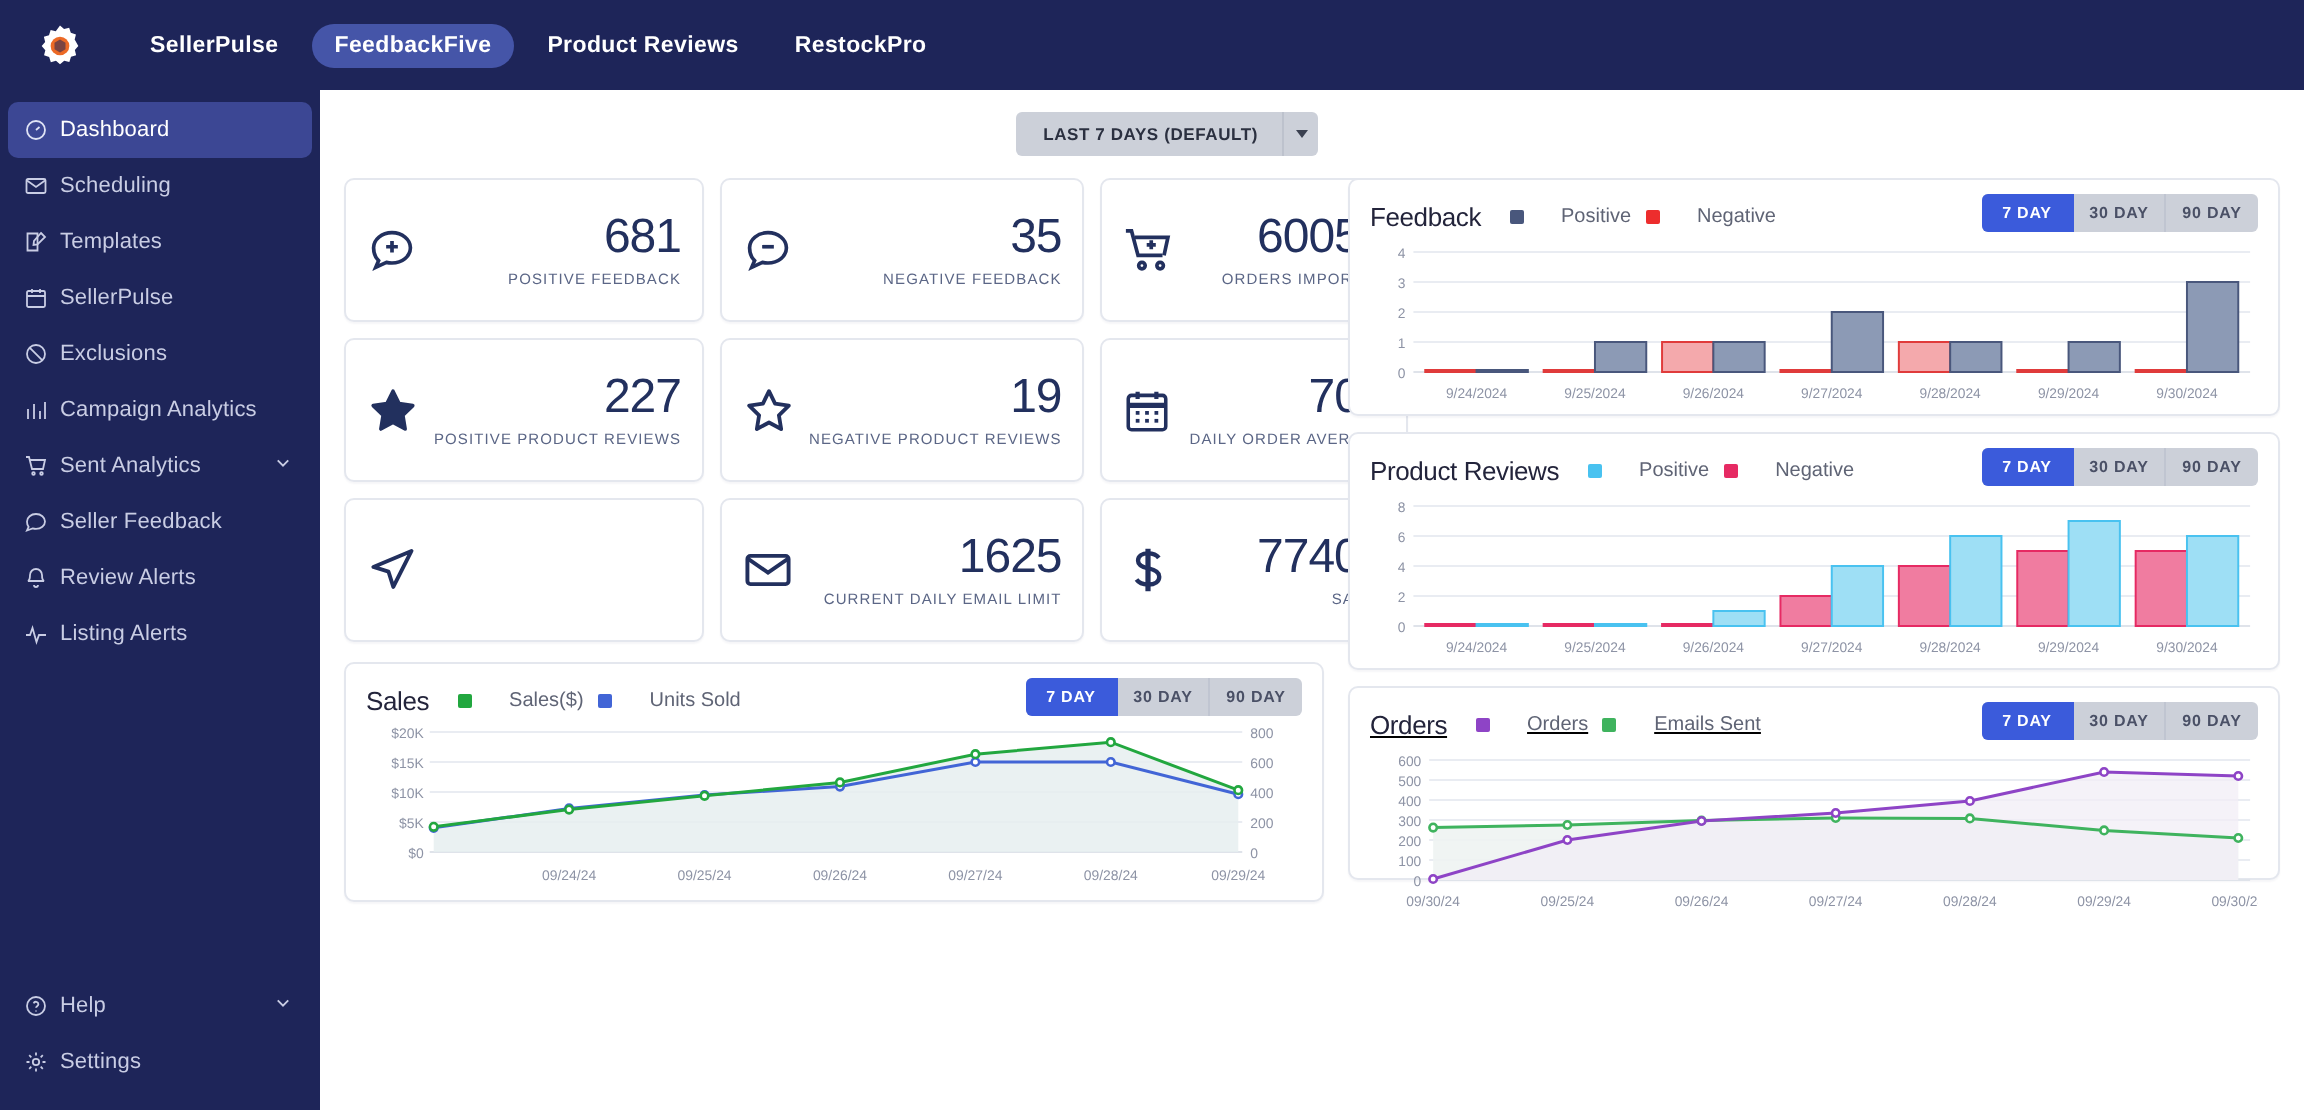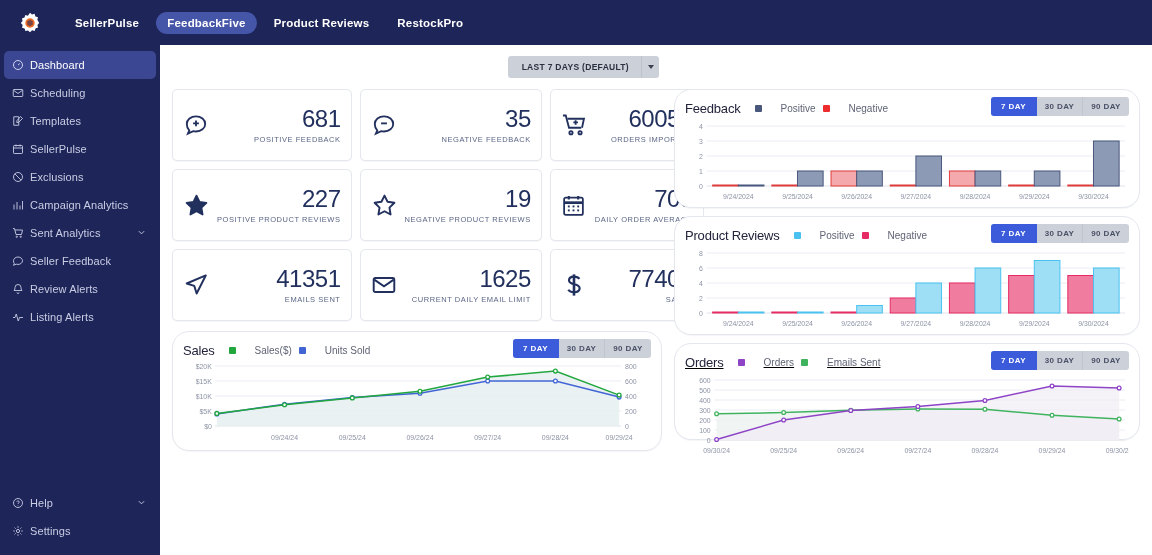--- a/index.html
+++ b/index.html
@@ -74,21 +74,21 @@
     height: 72px; display: flex; align-items: center; padding: 0 10px;
     box-shadow: 0 1px 1px rgba(30,37,89,.04);
   }
   .stat-ico { flex: 0 0 34px; display: flex; align-items: center; justify-content: flex-start; color: #1e2559; }
   .stat-txt { flex: 1; text-align: right; overflow: hidden; }
   .stat-val { font-size: 24px; color: #22305e; font-weight: 400; line-height: 1; letter-spacing: -.5px; }
   .stat-lbl { font-size: 7.5px; color: #5b6686; letter-spacing: .55px; margin-top: 4px; white-space: nowrap; }
 
   
   .panel {
-    background: #fff; border: 1px solid #e4e7ee; border-radius: 17px;
+    background: #fff; border: 1px solid #e4e7ee; border-radius: 5px;
     padding: 8px 10px 6px 10px; position: relative;
     box-shadow: 0 1px 1px rgba(30,37,89,.04);
   }
   .panel-head { display: flex; align-items: center; height: 20px; position: relative; }
   .panel-title { font-size: 13px; color: #23243b; letter-spacing: -.2px; }
   .legend { display: flex; align-items: center; gap: 7px; margin-left: 14px; }
   .legend-item { display: flex; align-items: center; gap: 19px; font-size: 10px; color: #5f6475; }
   .legend-swatch { width: 7px; height: 7px; border-radius: 1px; display: inline-block; }
   .seg {
     position: absolute; right: 0; top: -1px; display: flex; border-radius: 3px; overflow: hidden;
@@ -378,24 +378,20 @@
                 <div class="stat-lbl">DAILY ORDER AVERAGE</div>
               </div>
             </div>
 
             <div class="stat-card">
               <div class="stat-ico">
                 <svg width="26" height="26" viewBox="0 0 24 24" fill="none" stroke="#22305e" stroke-width="1.8" stroke-linejoin="round">
                     <path d="M21 3.2L3.4 10.6l7 2.2 2.2 7z"></path>
                   </svg>
               </div>
-              <div class="stat-txt">
-                <div class="stat-val">41351</div>
-                <div class="stat-lbl">EMAILS SENT</div>
-              </div>
             </div>
 
             <div class="stat-card">
               <div class="stat-ico">
                 <svg width="26" height="26" viewBox="0 0 24 24" fill="none" stroke="#22305e" stroke-width="1.8">
                     <rect x="2.5" y="5.5" width="19" height="13" rx="1.4"></rect>
                     <path d="M3 7l9 6.2L21 7"></path>
                   </svg>
               </div>
               <div class="stat-txt">

